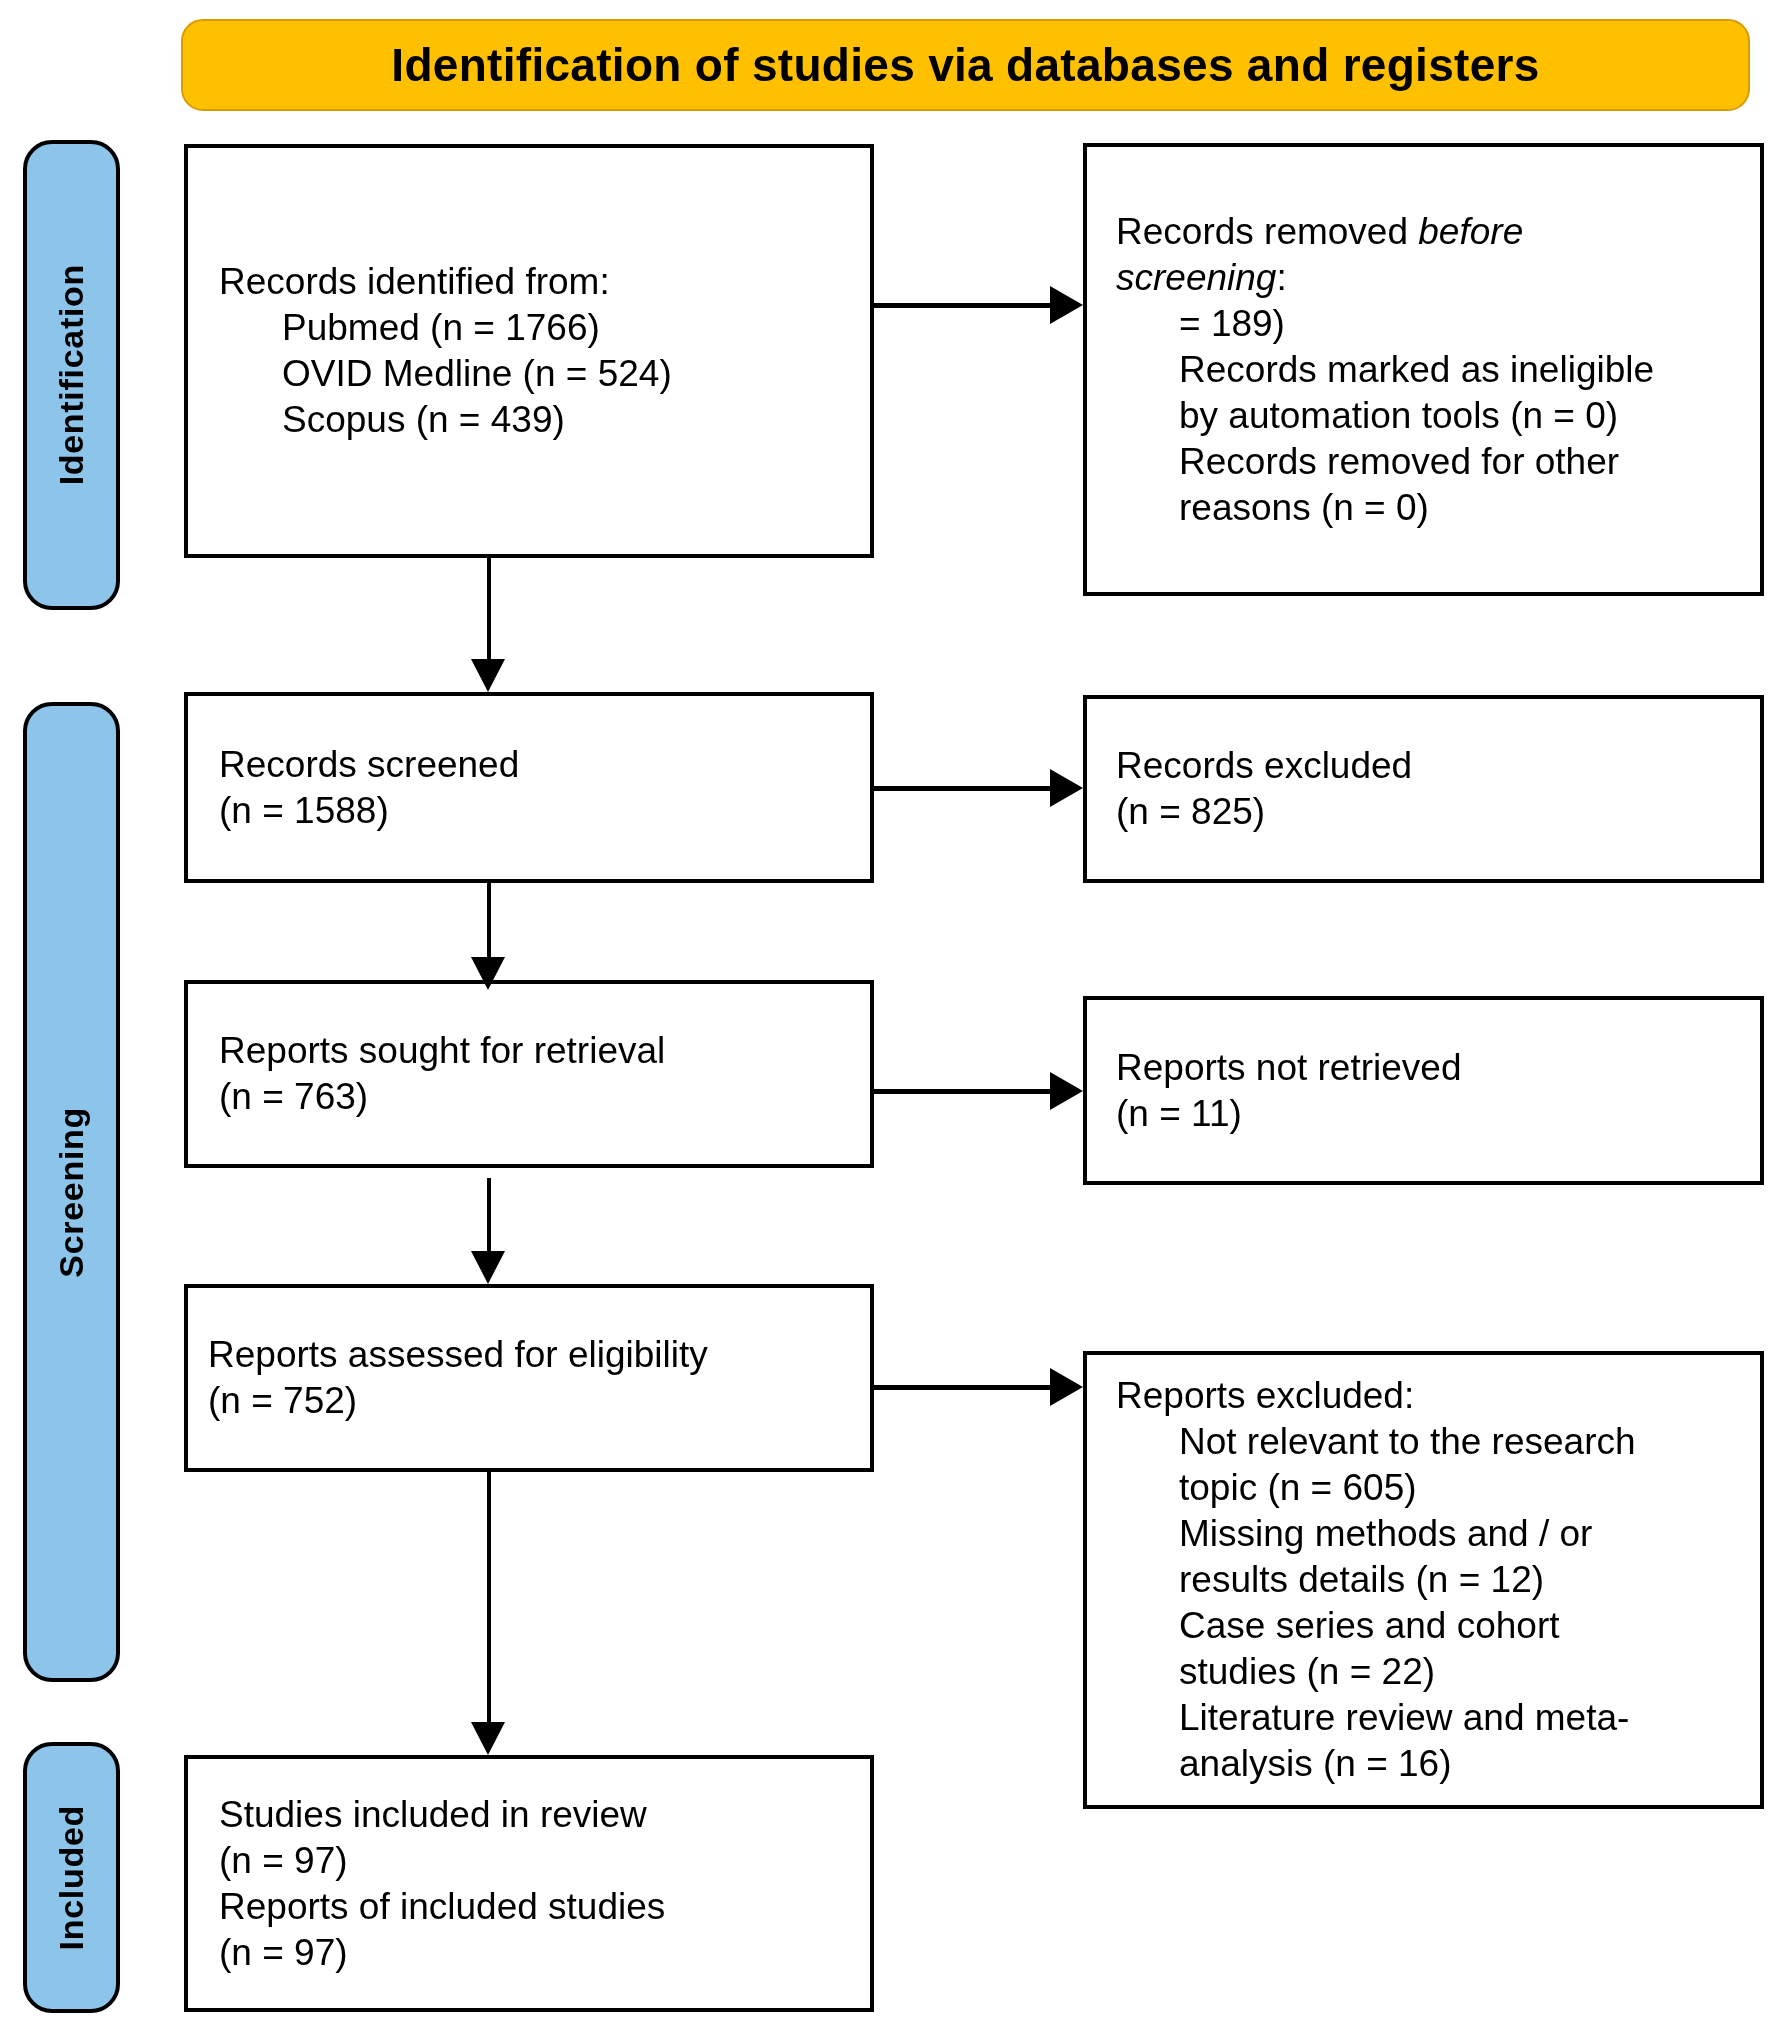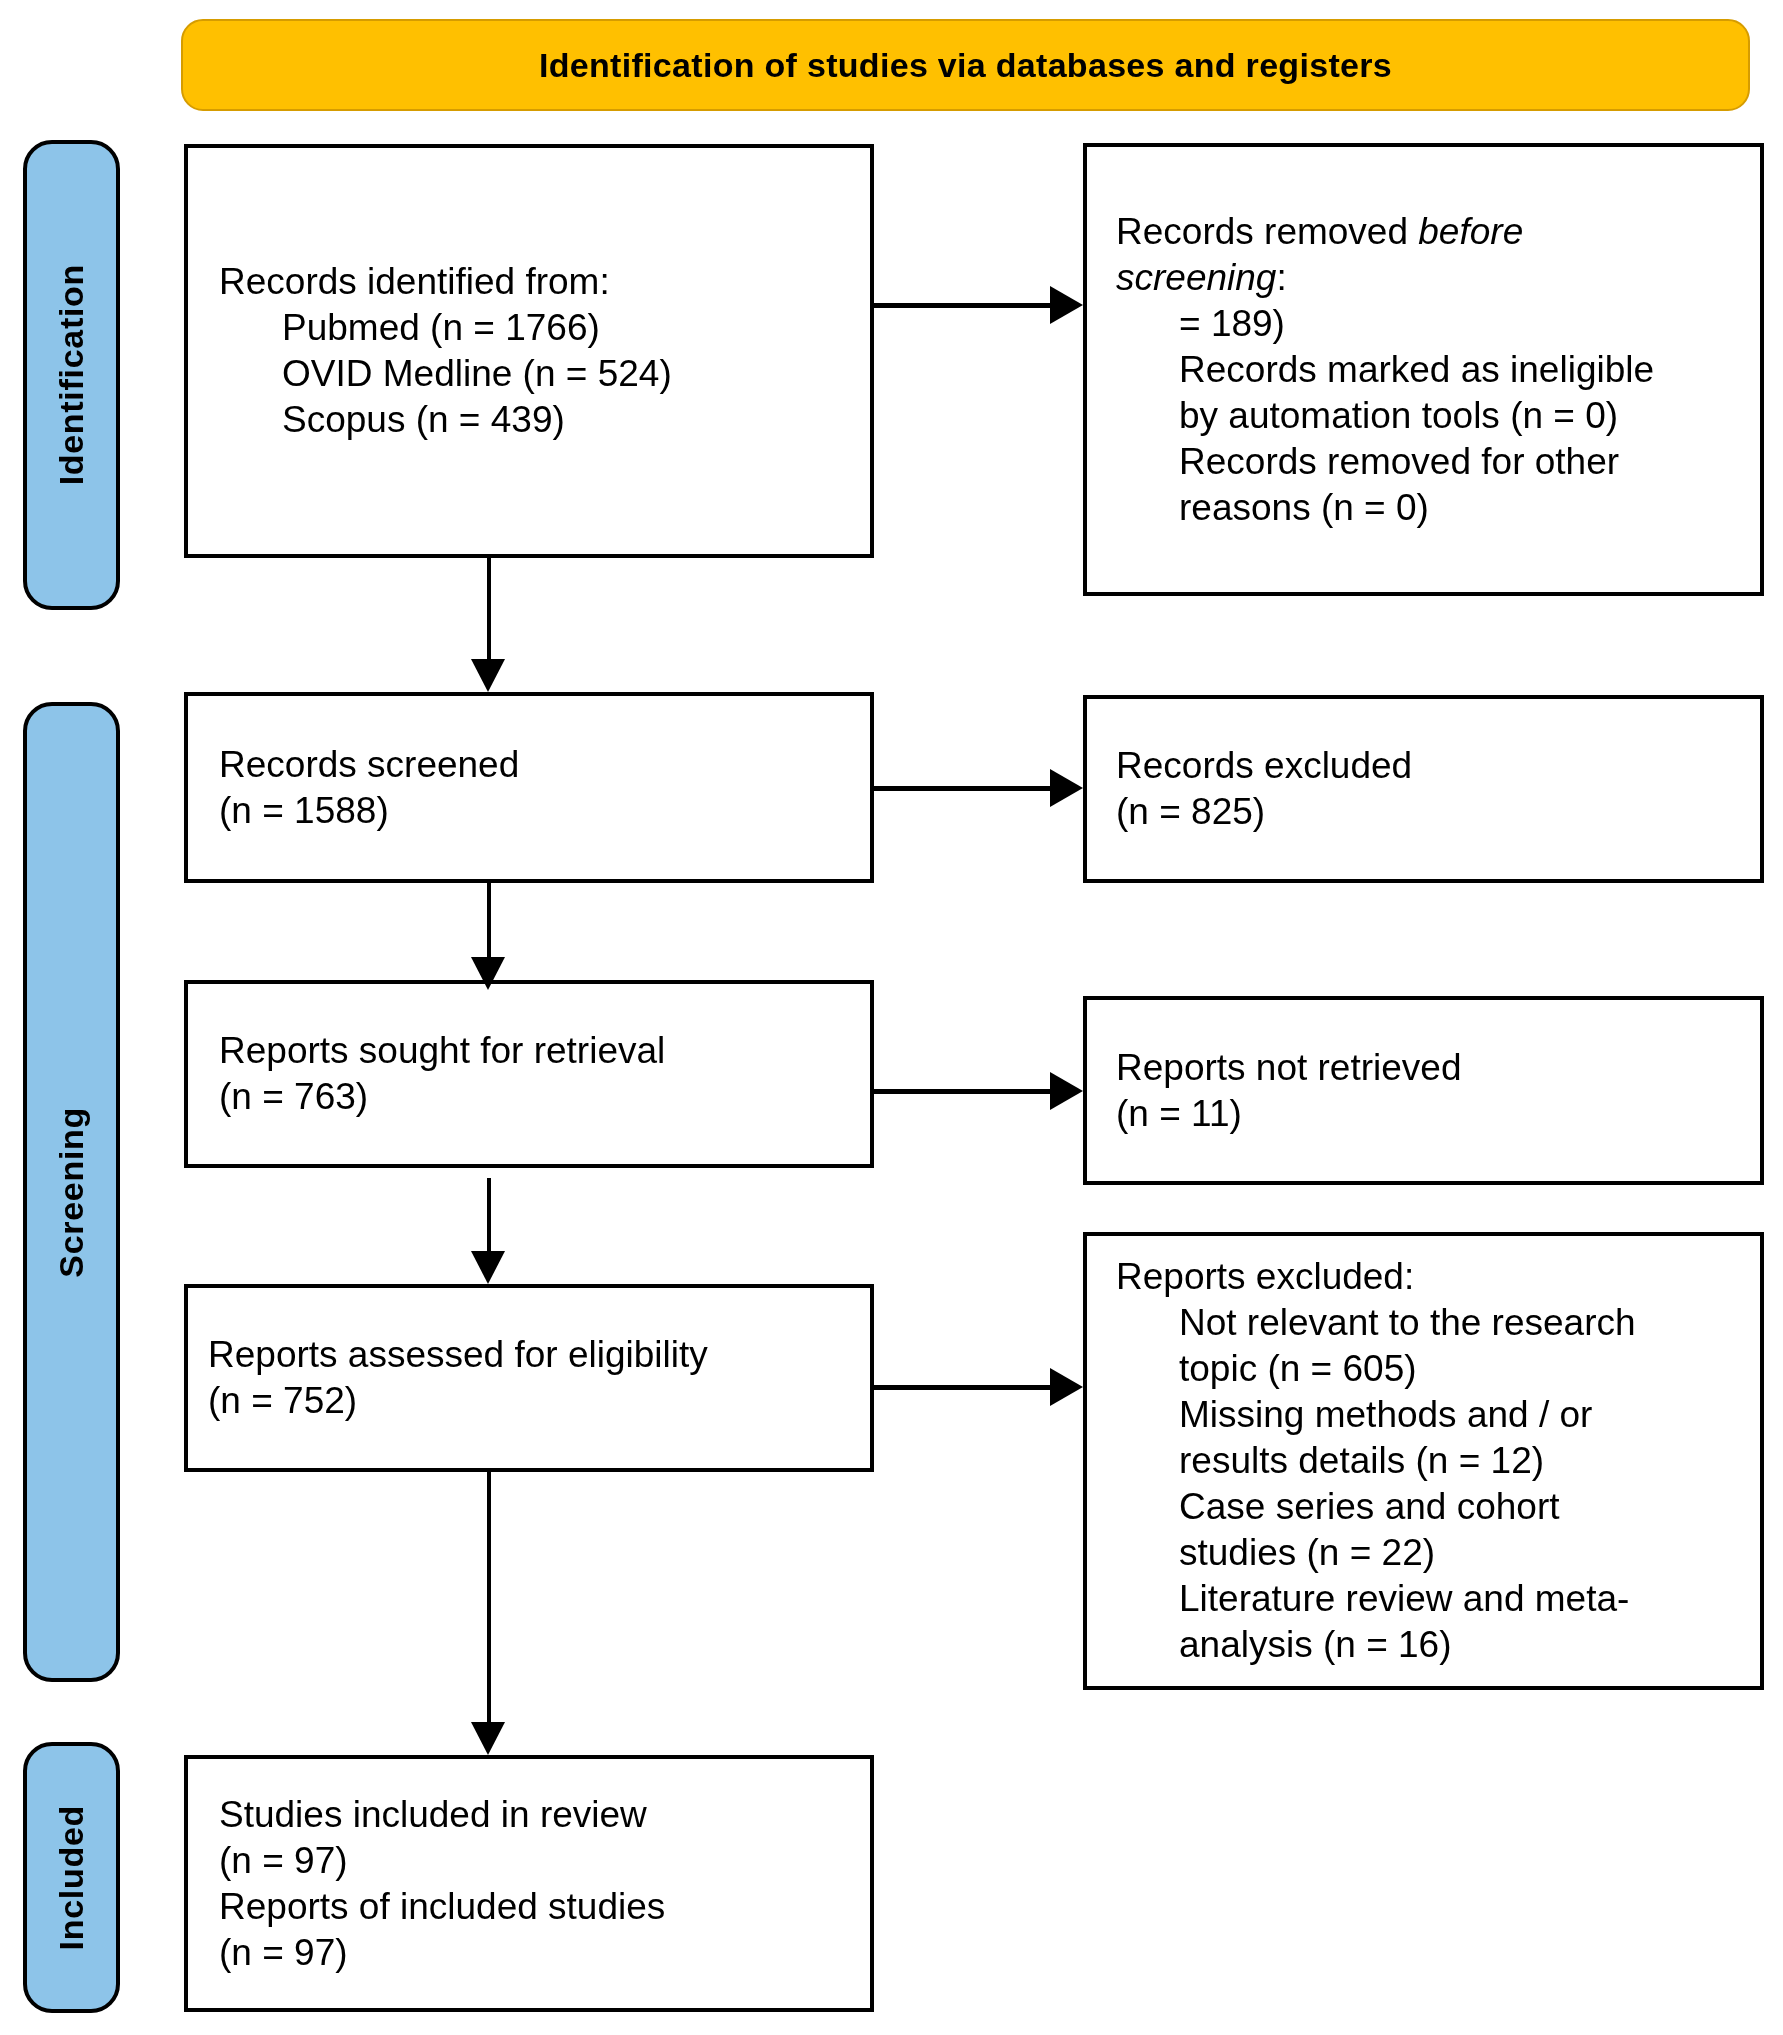--- a/index.html
+++ b/index.html
@@ -10,21 +10,21 @@
   }
   html,body{margin:0;padding:0;background:#ffffff;}
   body{width:1783px;height:2035px;overflow:hidden;
        font-family:"Liberation Sans","DejaVu Sans",sans-serif;color:var(--text);}
   .canvas{position:relative;width:1783px;height:2035px;background:#ffffff;}
 
   
   .banner{position:absolute;left:181px;top:19px;width:1569px;height:92px;
     background:var(--banner-fill);border:2.7px solid var(--banner-border);border-radius:22px;
     box-sizing:border-box;display:flex;align-items:center;justify-content:center;}
-  .banner-title{font-size:34px;font-weight:bold;letter-spacing:0.3px;}
+  .banner-title{font-size:46px;font-weight:bold;letter-spacing:0.3px;}
 
   
   .stage{position:absolute;left:23px;width:97px;background:var(--stage-fill);
     border:4.1px solid var(--stage-border);border-radius:29px;box-sizing:border-box;
     display:flex;align-items:center;justify-content:center;}
   #stage-identification{top:140px;height:470px;}
   #stage-screening{top:702px;height:980px;}
   #stage-included{top:1742px;height:271px;}
   .stage-text{writing-mode:vertical-rl;transform:rotate(180deg);
     font-size:34px;font-weight:bold;letter-spacing:0.7px;}
@@ -36,21 +36,21 @@
   .box-l{left:184px;width:690px;padding:6.8px 13.6px 6.8px 31px;}
   .box-r{left:1083px;width:681px;padding:6.8px 11px 6.8px 29px;}
   #box-identified{top:144px;height:414px;}
   #box-screened{top:692px;height:191px;}
   #box-sought{top:980px;height:188px;}
   #box-assessed{top:1284px;height:188px;padding-left:20px;}
   #box-included{top:1755px;height:257px;}
   #box-removed{top:143px;height:453px;}
   #box-excluded-records{top:695px;height:188px;}
   #box-not-retrieved{top:996px;height:189px;}
-  #box-excluded-reports{top:1232px;height:458px;justify-content:center;}
+  #box-excluded-reports{top:1351px;height:458px;justify-content:center;}
   .line{height:46px;line-height:46px;white-space:nowrap;}
   .indent{padding-left:63px;}
   .it{font-style:italic;}
 
   
   .arrow-v{position:absolute;left:471px;width:35px;}
   .arrow-v .shaft{position:absolute;left:15.7px;top:0;bottom:31px;width:4.8px;background:var(--arrow);}
   .arrow-v .head{position:absolute;bottom:0;left:0;width:0;height:0;
     border-left:17.7px solid transparent;border-right:17.7px solid transparent;
     border-top:33px solid var(--arrow);}

